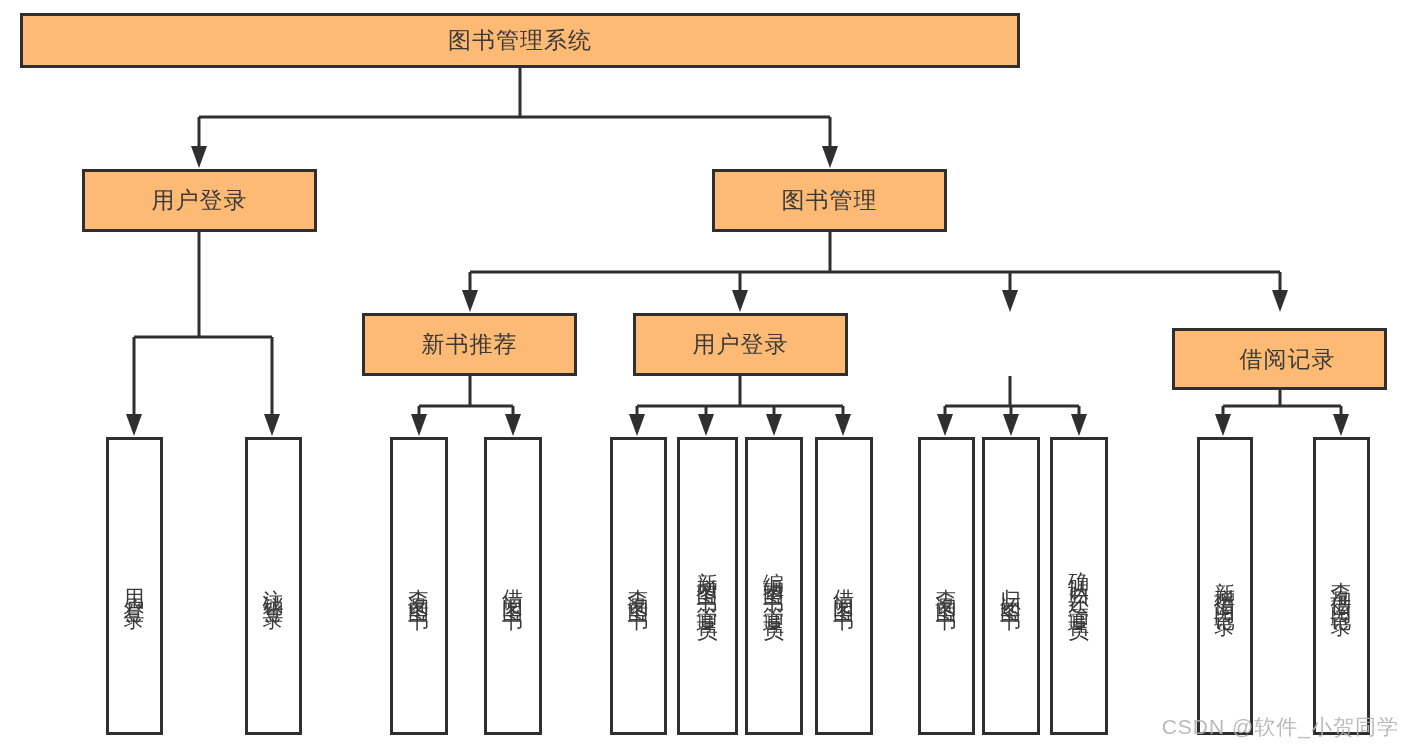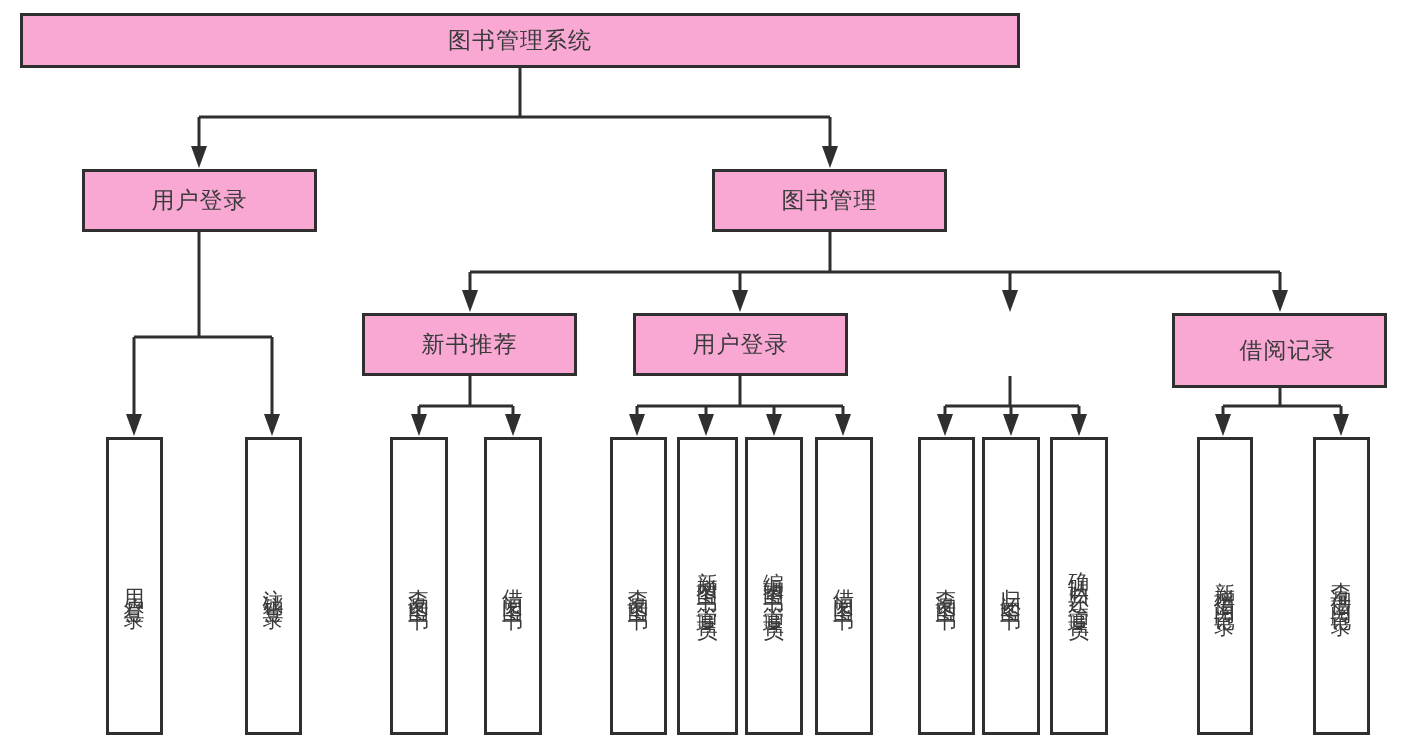--- a/index.html
+++ b/index.html
@@ -13,21 +13,21 @@
     overflow: hidden;
   }
   #connectors {
     position: absolute;
     left: 0; top: 0;
     width: 1405px; height: 747px;
   }
   .node {
     position: absolute;
     border: 3px solid #2f2f2f;
-    background: #f9a8d4;
+    background: #fdba74;
     display: flex;
     align-items: center;
     justify-content: center;
     color: #3a3a3a;
     font-size: 23px;
     letter-spacing: 1px;
   }
   .leaf {
     position: absolute;
     top: 437px;
@@ -119,21 +119,21 @@
   <div class="node" style="left:362px; top:313px; width:215px; height:63px;">
     <span>新书推荐</span>
   </div>
 
   <div class="node" style="left:712px; top:169px; width:235px; height:63px;">
     <span>图书管理</span>
   </div>
   <div class="node" style="left:633px; top:313px; width:215px; height:63px;">
     <span>用户登录</span>
   </div>
-  <div class="node" style="left:1172px; top:313px; width:215px; height:75px;padding-left:16px;">
+  <div class="node" style="left:1172px; top:328px; width:215px; height:62px;padding-left:16px;">
     <span>借阅记录</span>
   </div>
 
   <div class="leaf" style="left:106px; width:57px;">
     <span>用户登录</span>
   </div>
   <div class="leaf" style="left:245px; width:57px;">
     <span>注销登录</span>
   </div>
 
@@ -167,14 +167,15 @@
     <span>确认归还（管理员）</span>
   </div>
 
   <div class="leaf" style="left:1197px; width:56px;">
     <span>新增借阅记录</span>
   </div>
   <div class="leaf" style="left:1313px; width:57px;">
     <span>查询借阅记录</span>
   </div>
 
+  <div id="watermark">CSDN @软件_小贺同学</div>
 
 </div>
 
 </body></html>

